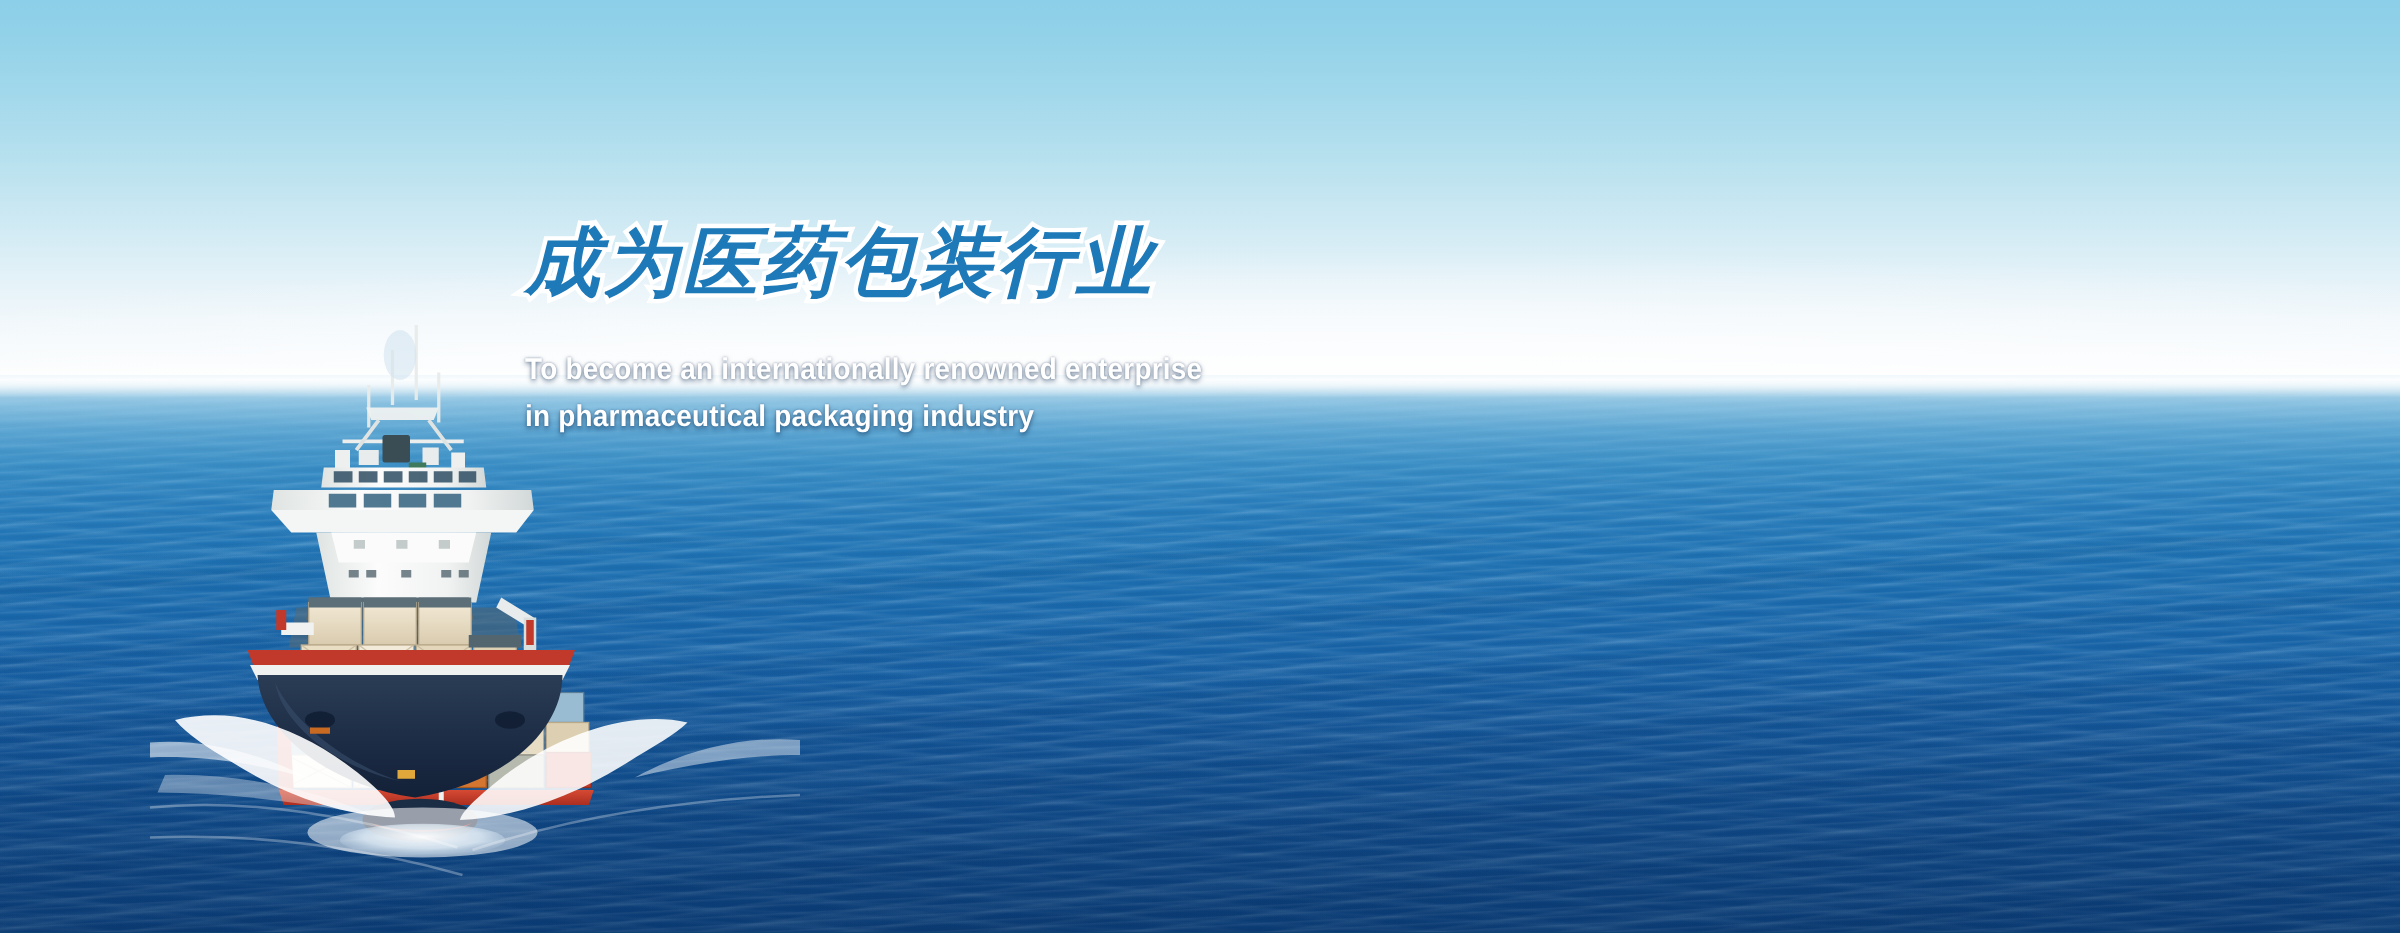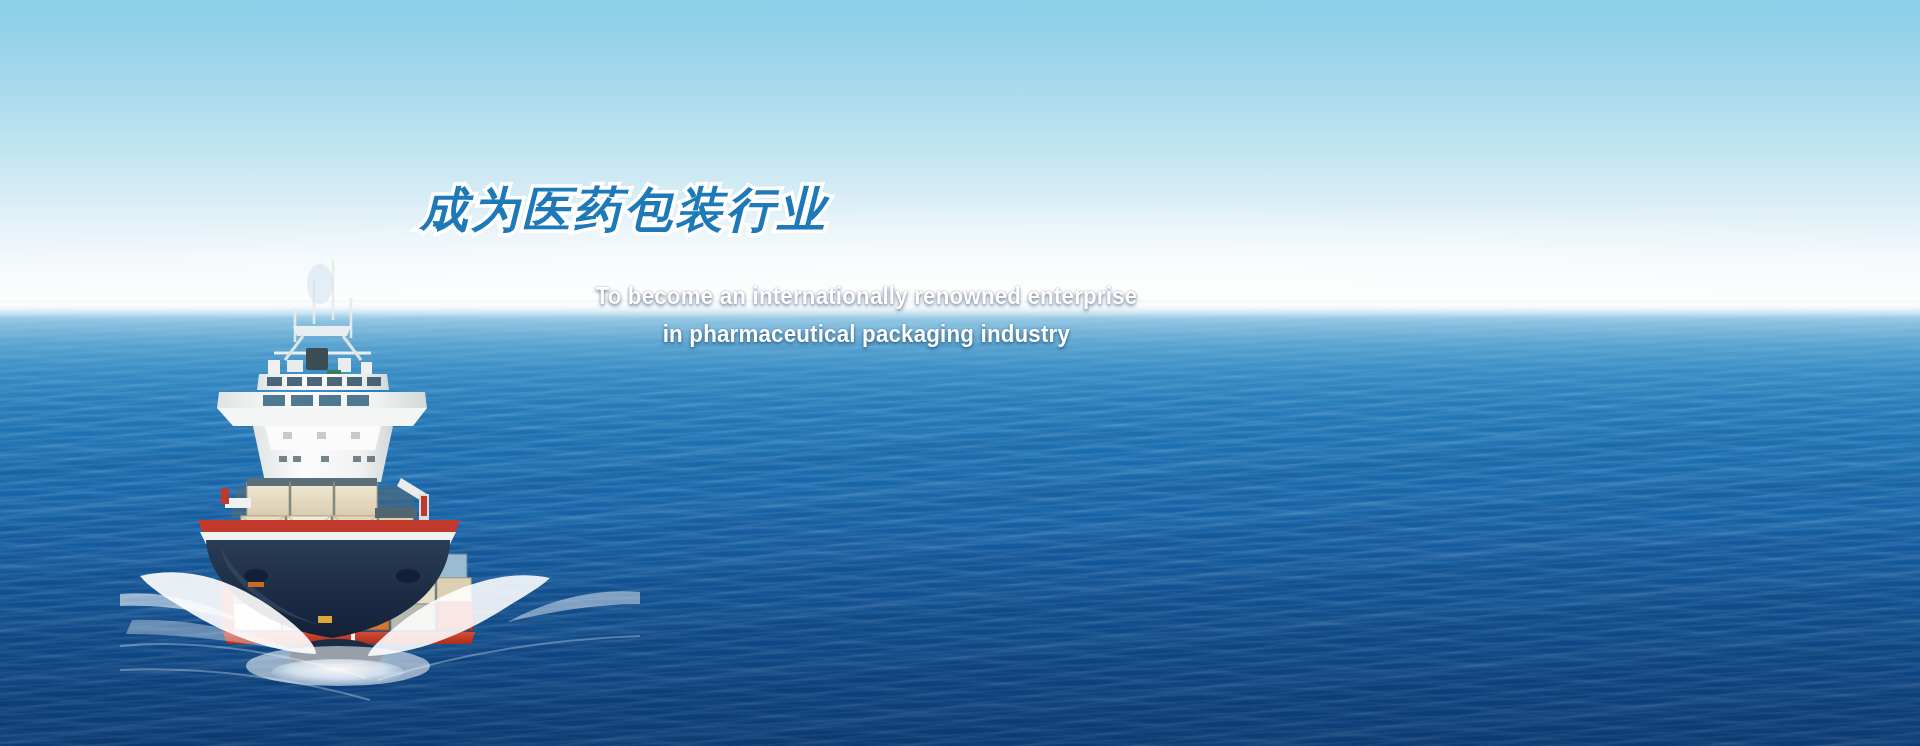--- a/index.html
+++ b/index.html
@@ -176,21 +176,21 @@
     position: absolute;
     left: 420px;
     top: 172px;
     width: 960px;
   }
 
   .headline {
     font-family: "Liberation Sans", "DejaVu Sans", sans-serif;
     font-weight: 700;
     font-style: italic;
-    font-size: 48px;
+    font-size: 60px;
     line-height: 75px;
     letter-spacing: 3px;
     color: #1d79b8;
     -webkit-text-stroke: 7px #ffffff;
     paint-order: stroke fill;
     text-shadow: 0 2px 3px rgba(255,255,255,0.55);
     white-space: nowrap;
     margin: 0;
   }
   .headline.l2 { margin-top: 7px; }
@@ -201,21 +201,21 @@
     font-size: 24px;
     line-height: 38px;
     letter-spacing: 0.2px;
     color: #ffffff;
     text-shadow: 0 2px 4px rgba(6,40,80,0.55), 0 0 2px rgba(6,40,80,0.35);
     white-space: nowrap;
     margin: 0;
     transform: scaleX(0.93);
     transform-origin: left center;
   }
-  .sub-wrap { margin-top: 30px; text-align: center; }
+  .sub-wrap { margin-top: 30px; }
 </style>
 </head>
 <body>
 
 <div id="banner">
 
   <div class="sky"></div>
   <div class="sky-haze"></div>
 
   <div class="ocean"></div>

